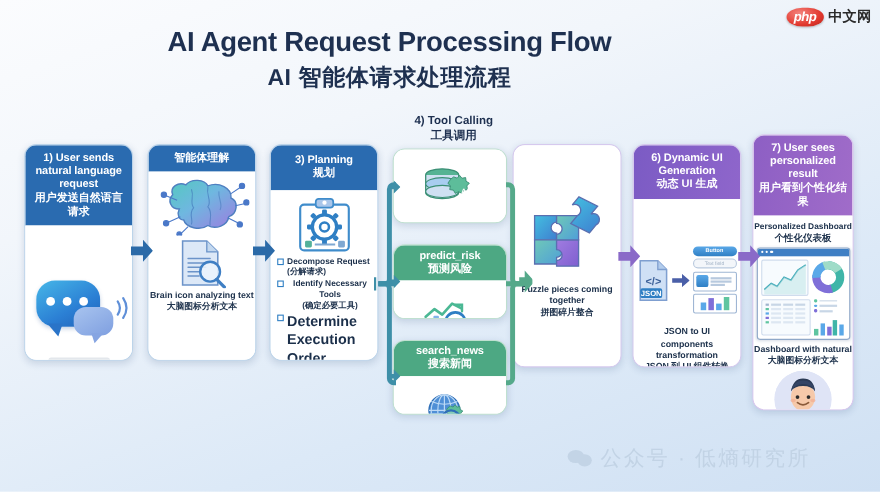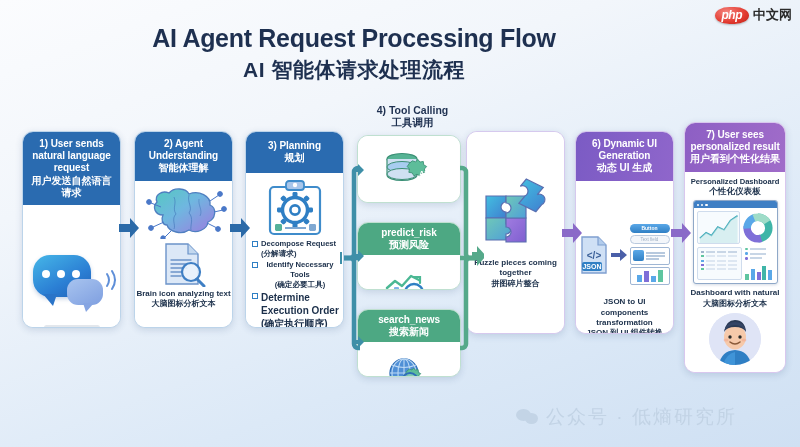--- a/index.html
+++ b/index.html
@@ -116,21 +116,20 @@
         <path d="M2 5 Q6 11 2 17" stroke="#5f8fd8" stroke-width="2" fill="none" stroke-linecap="round"></path>
         <path d="M7 2 Q13 11 7 20" stroke="#5f8fd8" stroke-width="2" fill="none" stroke-linecap="round"></path>
       </svg>
     </div>
     <div style="width:56px;height:5px;border-radius:3px;background:#e3e7ec;margin-top:12px;"></div>
   </div>
 </div>
 
 <div class="card blue" style="left:134px; top:131px; width:99px; height:197px;">
   <div class="hdr">
-    <div class="en">2) Agent Understanding</div>
     <div class="cn">智能体理解</div>
   </div>
   <div class="body" style="padding-top:4px; justify-content:flex-start;">
     <svg width="86" height="54" viewBox="0 0 86 54">
       <defs>
         <linearGradient id="brg" x1="0" y1="0" x2="1" y2="1">
           <stop offset="0%" stop-color="#54c9c0"></stop>
             <stop offset="45%" stop-color="#6fb7e0"></stop>
           <stop offset="100%" stop-color="#9d7ce0"></stop>
         </linearGradient>
@@ -212,21 +211,21 @@
       </div>
       <div style="display:flex;gap:3px;margin-bottom:1px;text-align:center;">
         <span style="flex:none;width:6px;height:6px;border:1.2px solid #2f7fc4;margin-top:2px;"></span>
         <span style="font-size:7.6px;font-weight:bold;color:#1b2f4a;line-height:1.3;">
           <span>Identify Necessary Tools</span><br>
           <span>(确定必要工具)</span>
         </span>
       </div>
       <div style="display:flex;gap:3px;">
         <span style="flex:none;width:6px;height:6px;border:1.2px solid #2f7fc4;margin-top:2px;"></span>
-        <span style="font-size:10px;font-weight:bold;color:#1b2f4a;line-height:1.3;">
+        <span style="font-size:13px;font-weight:bold;color:#1b2f4a;line-height:1.3;">
           <span>Determine Execution Order</span><br>
           <span>(确定执行顺序)</span>
         </span>
       </div>
     </div>
   </div>
 </div>
 
 <div class="card green" style="left:357px; top:135px; width:104px; height:68px;">
   <div class="body" style="justify-content:center;">
@@ -368,21 +367,21 @@
         </div>
       </div>
     </div>
     <div class="cap" style="margin-top:12px; padding:0 4px;">
       <div>JSON to UI components transformation</div>
       <div>JSON 到 UI 组件转换</div>
     </div>
   </div>
 </div>
 
-<div class="card purp7" style="left:684px; top:122px; width:102px; height:251px;">
+<div class="card purp7" style="left:684px; top:122px; width:92px; height:251px;">
   <div class="hdr">
     <div class="en">7) User sees personalized result</div>
     <div class="cn">用户看到个性化结果</div>
   </div>
   <div class="body" style="padding-top:5px; justify-content:flex-start;">
     <div class="cap">
       <div style="font-size:7.6px;">Personalized Dashboard</div>
       <div style="font-size:8.6px;">个性化仪表板</div>
     </div>
 

